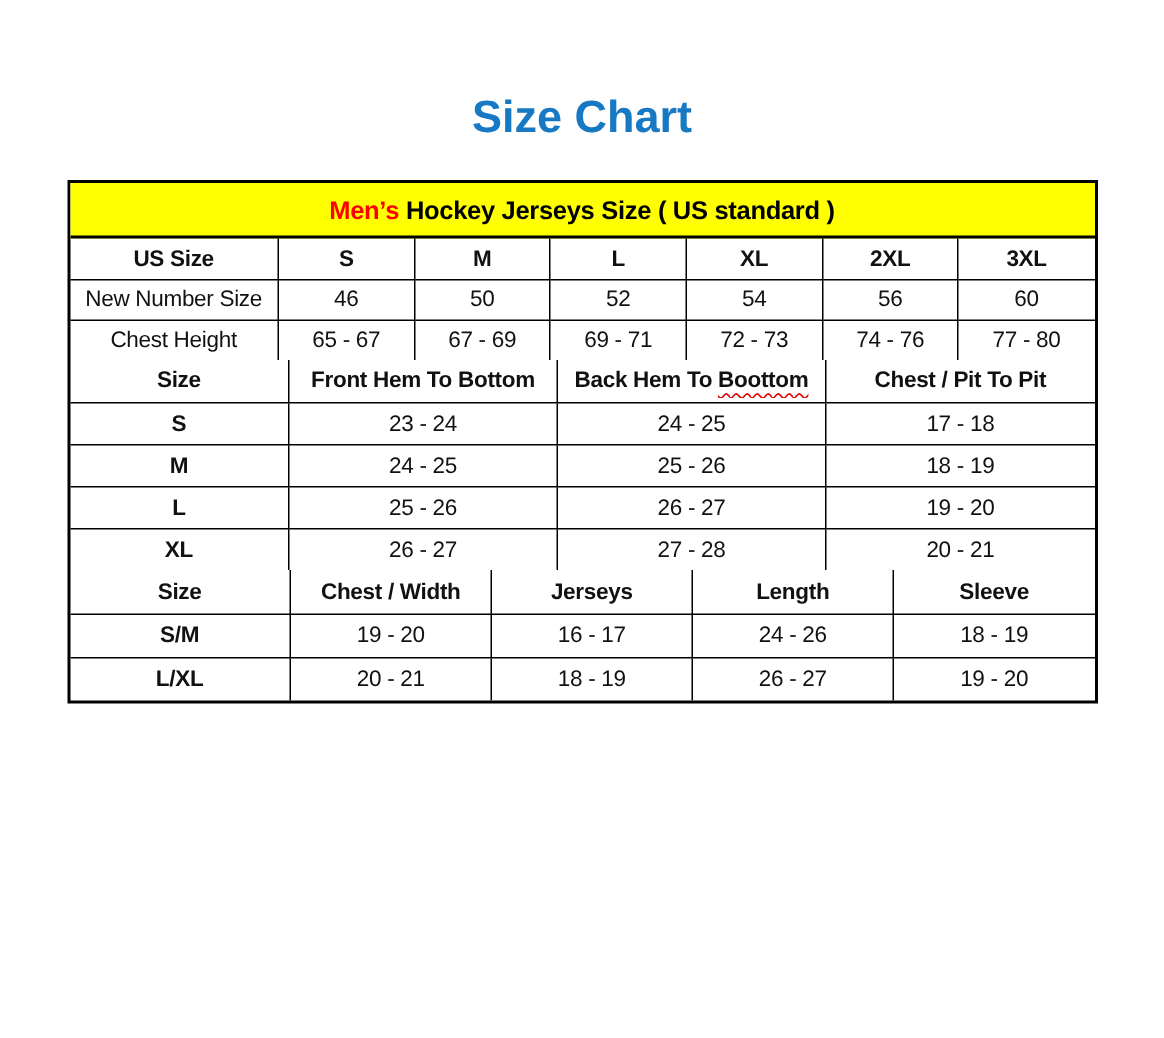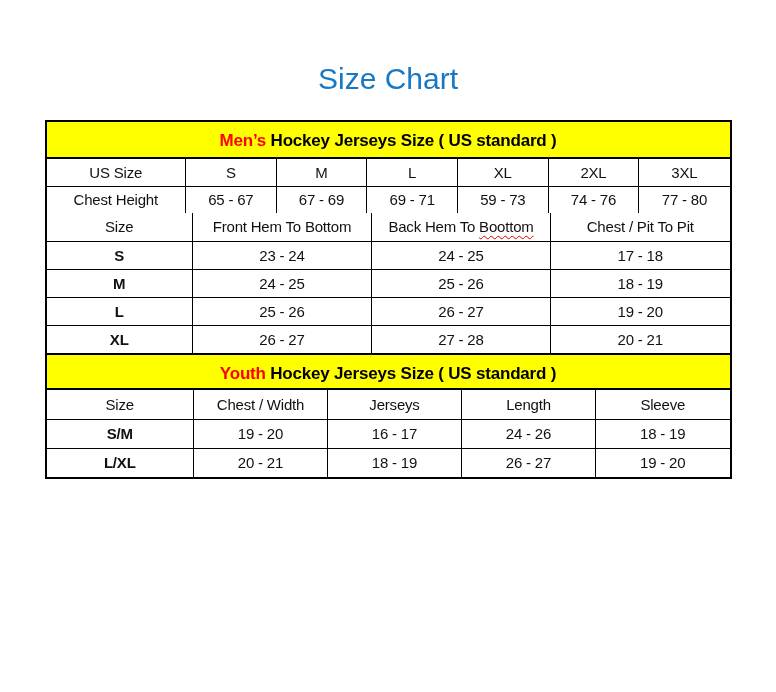--- a/index.html
+++ b/index.html
@@ -18,21 +18,21 @@
     font-family: "Liberation Sans", sans-serif;
     color: var(--text-black);
   }
   .page { width: 776px; height: 692px; overflow: hidden; }
   .title {
     margin: 0;
     padding-top: 64px;
     text-align: center;
     color: var(--title-blue);
     font-size: 30px;
-    font-weight: normal;
+    font-weight: bold;
     letter-spacing: 0px;
     line-height: 1;
   }
   .chart-box {
     width: 687px;
     margin: 26px auto 0 auto;
     border: 2px solid var(--border-black);
     background: #ffffff;
   }
   .banner {
@@ -58,21 +58,21 @@
   .tbl th, .tbl td {
     border: 1.5px solid var(--border-black);
     text-align: center;
     vertical-align: middle;
     padding: 0 2px;
     font-size: 15px;
     letter-spacing: -0.2px;
     overflow: hidden;
     white-space: nowrap;
   }
-  .tbl th { font-weight: normal; }
+  .tbl th { font-weight: bold; }
   .tbl td { font-weight: normal; }
   .tbl-mens th, .tbl-mens td { height: 27px; }
   .tbl-womens th, .tbl-womens td { height: 28px; }
   .tbl-youth th, .tbl-youth td { height: 29px; }
   .tbl-mens th:first-child { width: 139px; }
   .tbl-womens th:first-child { width: 146px; }
   .tbl-youth th:first-child { width: 147px; }
   .tbl-womens td:first-child, .tbl-youth td:first-child { font-weight: bold; }
   .misspelled {
     text-decoration-line: underline;
@@ -97,25 +97,34 @@
             <th>S</th>
             <th>M</th>
             <th>L</th>
             <th>XL</th>
             <th>2XL</th>
             <th>3XL</th>
           </tr>
         </thead>
         <tbody>
           <tr>
+            <td>New Number Size</td>
+            <td>46</td>
+            <td>50</td>
+            <td>52</td>
+            <td>54</td>
+            <td>56</td>
+            <td>60</td>
+          </tr>
+          <tr>
             <td>Chest Height</td>
             <td>65 - 67</td>
             <td>67 - 69</td>
             <td>69 - 71</td>
-            <td>59 - 73</td>
+            <td>72 - 73</td>
             <td>74 - 76</td>
             <td>77 - 80</td>
           </tr>
         </tbody>
       </table>
       <table class="tbl tbl-womens">
         <thead>
           <tr>
             <th>Size</th>
             <th>Front Hem To Bottom</th>
@@ -143,21 +152,20 @@
             <td>19 - 20</td>
           </tr>
           <tr>
             <td>XL</td>
             <td>26 - 27</td>
             <td>27 - 28</td>
             <td>20 - 21</td>
           </tr>
         </tbody>
       </table>
-      <div class="banner"><span class="hl">Youth</span> Hockey Jerseys Size ( US standard )</div>
       <table class="tbl tbl-youth">
         <thead>
           <tr>
             <th>Size</th>
             <th>Chest / Width</th>
             <th>Jerseys</th>
             <th>Length</th>
             <th>Sleeve</th>
           </tr>
         </thead>

